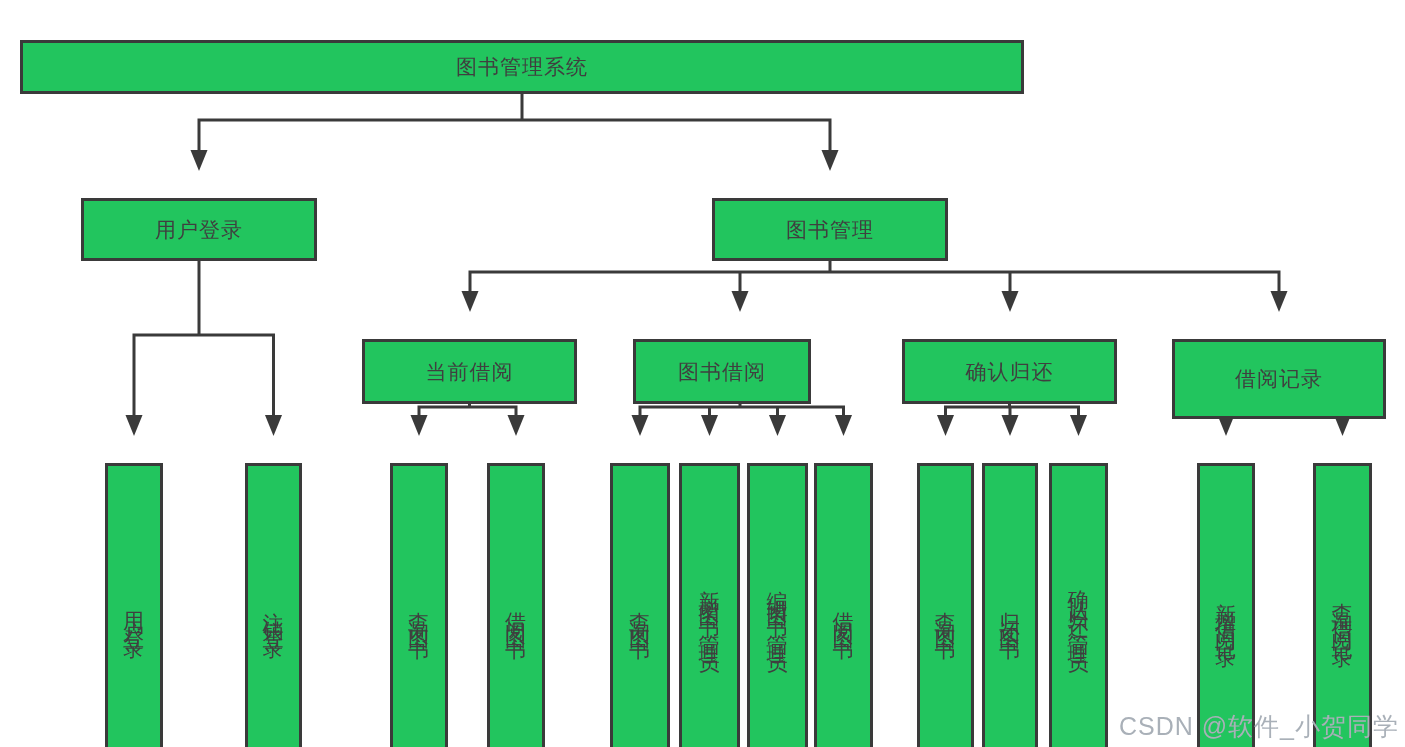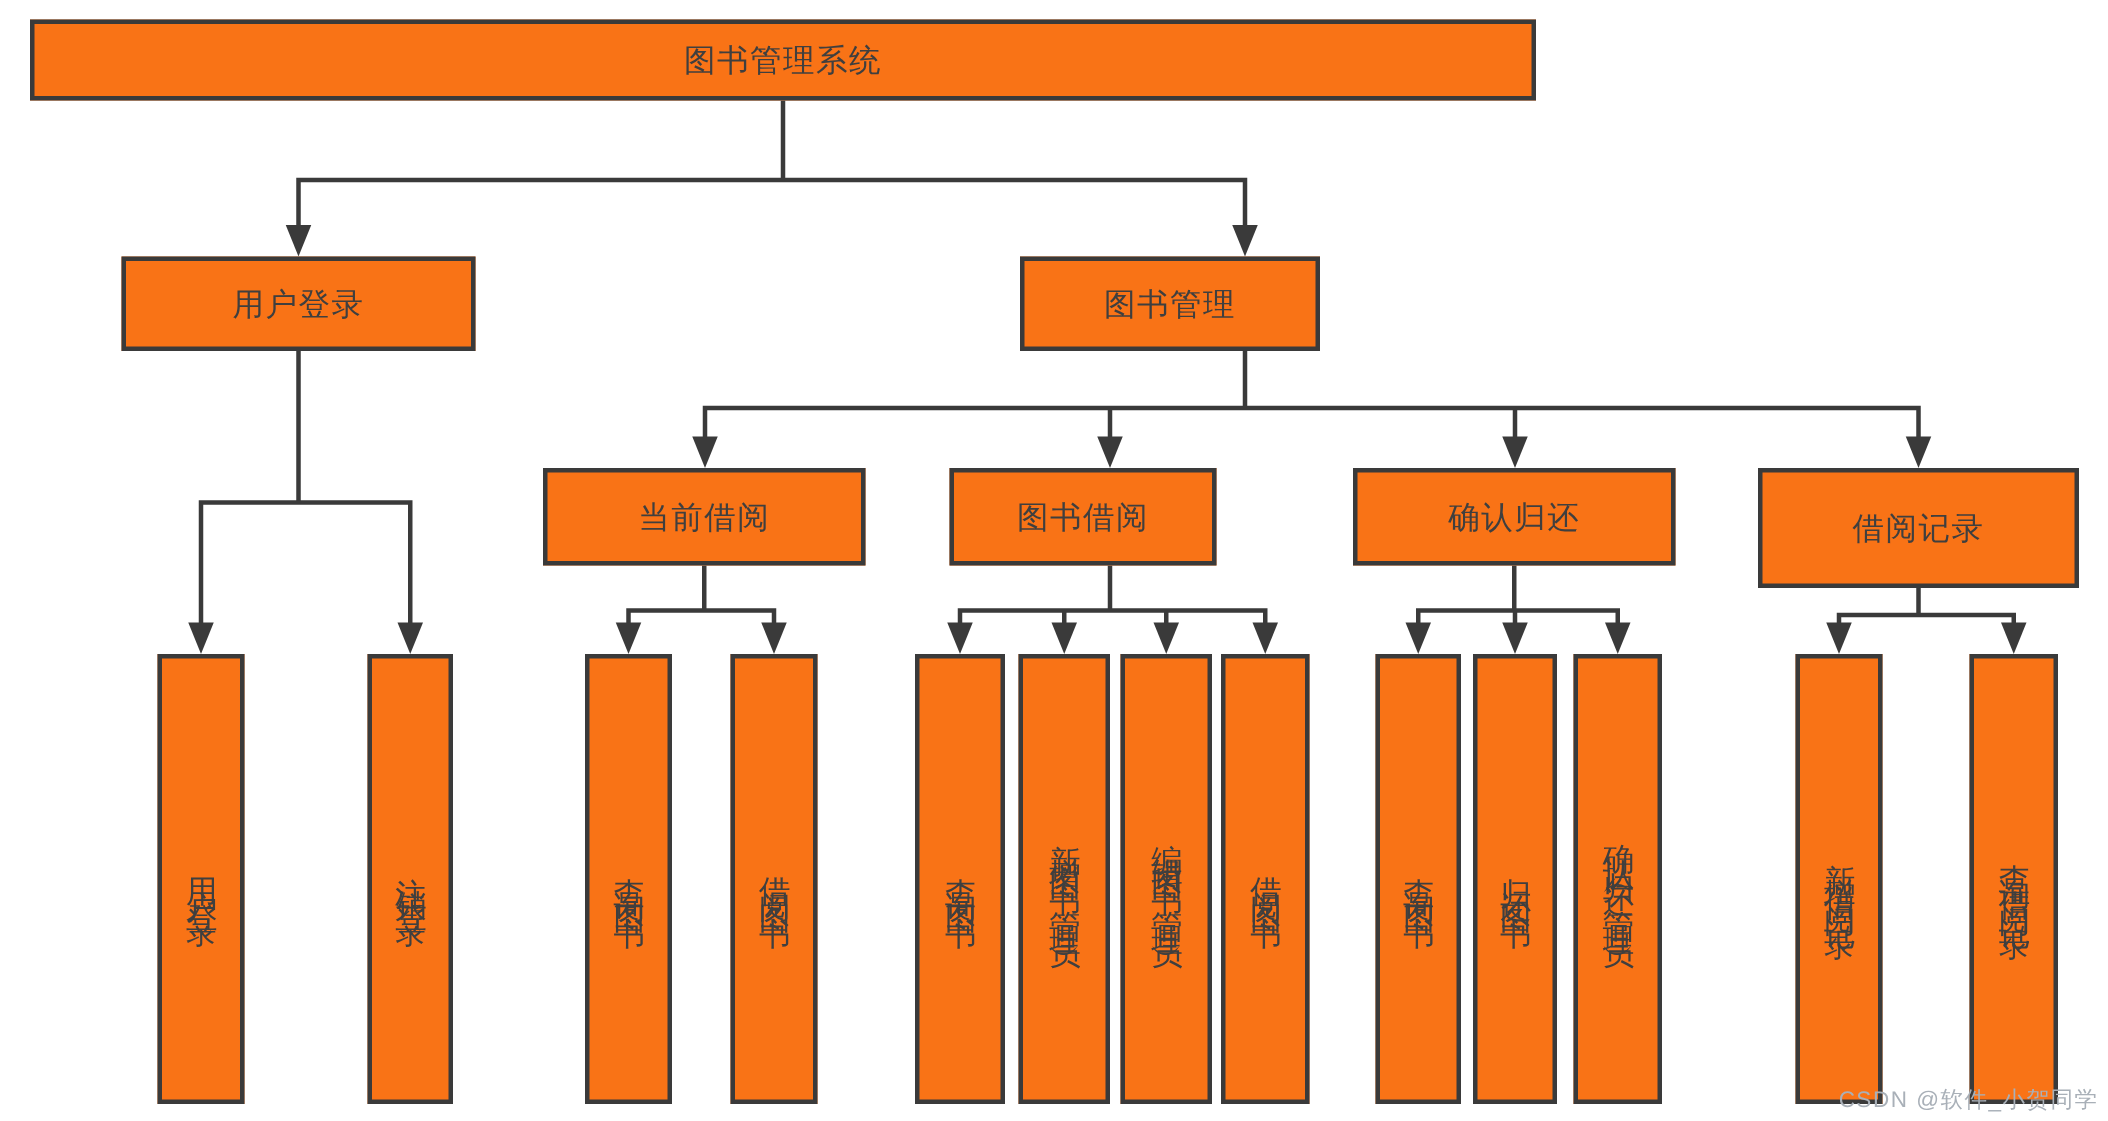--- a/index.html
+++ b/index.html
@@ -11,44 +11,45 @@
     font-family: "Liberation Sans", sans-serif;
     overflow: hidden;
   }
   svg.connectors { position: absolute; left: 0; top: 0; }
   svg.connectors path { stroke: var(--line, #3a3a3a); stroke-width: 3; fill: none; }
   svg.connectors polygon { fill: var(--line, #3a3a3a); }
   .box {
     position: absolute;
     box-sizing: border-box;
     border: 3px solid var(--line, #3a3a3a);
-    background: #f97316;
+    background: #22c55e;
     display: flex;
     align-items: center;
     justify-content: center;
     color: var(--text, #3f3f3f);
+    margin-top: 27px;
   }
   .box .label {
     font-size: 21px;
     letter-spacing: 1px;
     white-space: nowrap;
   }
   .box.leaf .label {
     writing-mode: vertical-rl;
     text-orientation: mixed;
     font-size: 21px;
     line-height: 1;
     letter-spacing: 9px;
     white-space: normal;
   }
   .watermark {
     position: absolute;
     right: 6px;
     bottom: 4px;
-    font-size: 15px;
+    font-size: 25px;
     letter-spacing: 1px;
     color: var(--watermark, #a9b0b8);
     white-space: nowrap;
   }
 </style>
 </head>
 <body>
 
 <div class="stage">
 
@@ -102,21 +103,21 @@
     </g>
   </svg>
 
   <div class="box" style="left:20px;top:13px;width:1004px;height:54px">
     <span class="label">图书管理系统</span>
   </div>
 
   <div class="box" style="left:81px;top:171px;width:236px;height:63px">
     <span class="label">用户登录</span>
   </div>
-  <div class="box" style="left:680px;top:171px;width:200px;height:63px">
+  <div class="box" style="left:712px;top:171px;width:236px;height:63px">
     <span class="label">图书管理</span>
   </div>
 
   <div class="box" style="left:362px;top:312px;width:215px;height:65px">
     <span class="label">当前借阅</span>
   </div>
   <div class="box" style="left:633px;top:312px;width:178px;height:65px">
     <span class="label">图书借阅</span>
   </div>
   <div class="box" style="left:902px;top:312px;width:215px;height:65px">

